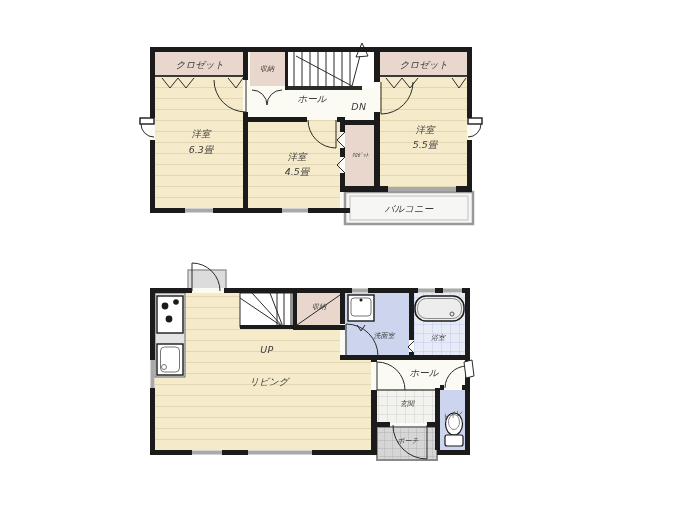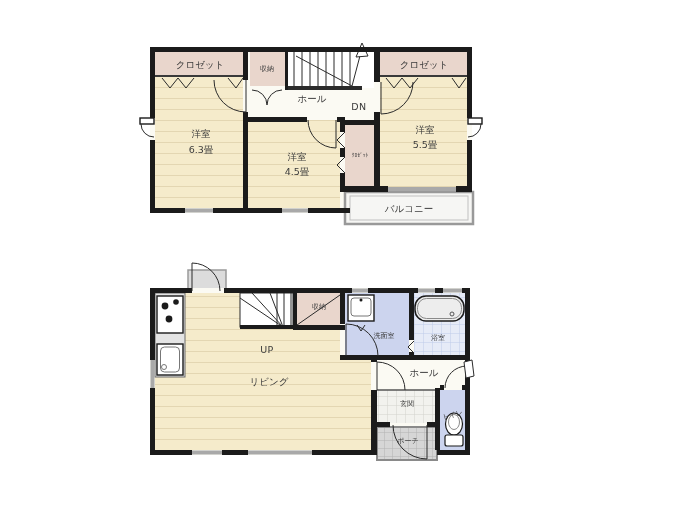--- a/index.html
+++ b/index.html
@@ -1,16 +1,16 @@
 <!DOCTYPE html>
 <html><head>
 <meta charset="utf-8">
 <style>
   html,body{margin:0;padding:0;background:#ffffff;}
-  .stage{position:relative;width:680px;height:510px;background:#ffffff;overflow:hidden;}
+  .stage{position:relative;width:680px;height:510px;background:#ffffff;overflow:hidden;font-style:italic;}
   svg{display:block;}
   text{font-family:"DejaVu Sans","Liberation Sans",sans-serif;fill:#3b3b3b;}
   .lbl{font-size:9.5px;text-anchor:middle;}
   .lbl-sm{font-size:7px;text-anchor:middle;}
   .lbl-xs{font-size:5.5px;text-anchor:middle;}
   .lbl-en{font-size:9.5px;text-anchor:middle;letter-spacing:.5px;}
   .wall{fill:#1b1b1b;}
   .thinwall{fill:#3a3a3a;}
   .door{fill:none;stroke:#2b2b2b;stroke-width:1;}
   .fix{fill:#ffffff;stroke:#1b1b1b;stroke-width:1.4;}

